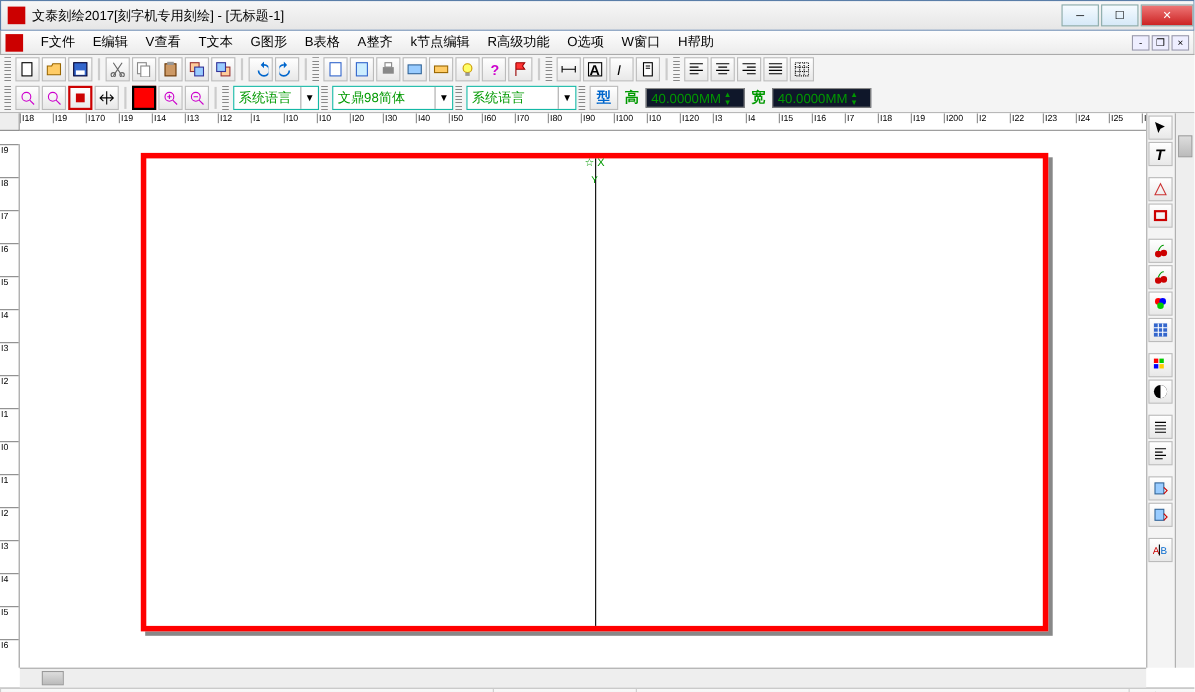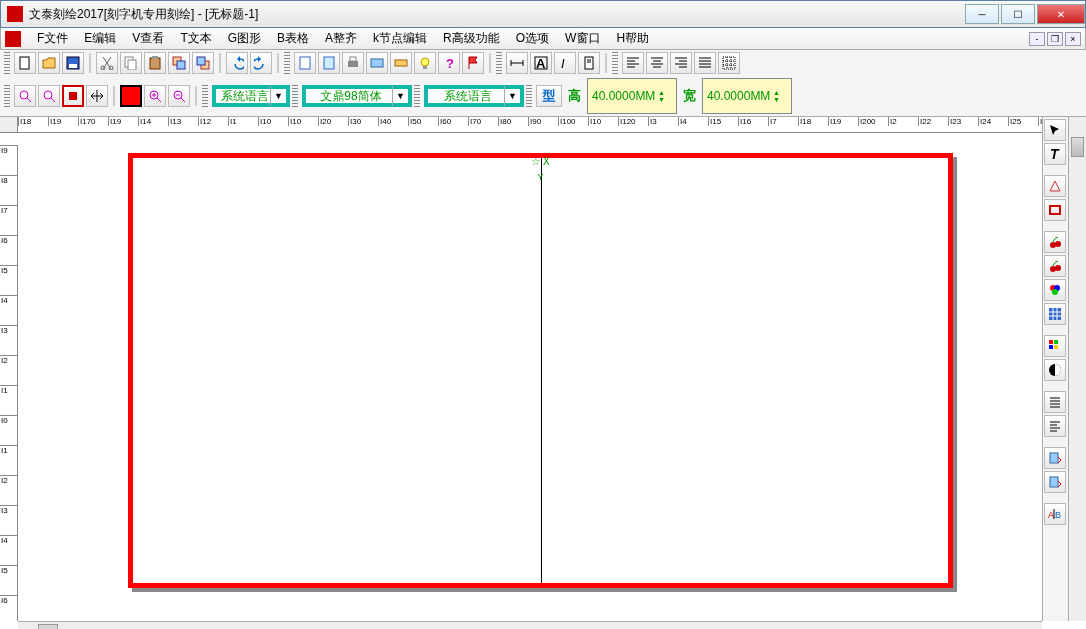--- a/index.html
+++ b/index.html
@@ -22,25 +22,25 @@
 .menubar .childbtn { width: 16px; height: 14px; border: 1px solid #99a; background: #eef; font-size: 9px; display: flex; align-items: center; justify-content: center; cursor: pointer; }
 
 
 .toolbars { background: #f4f4f4; border-bottom: 1px solid #aaa; }
 .toolbar-row { display: flex; align-items: center; padding: 2px 4px; gap: 2px; flex-wrap: nowrap; }
 .grip { width: 6px; height: 22px; background: repeating-linear-gradient(#888 0 1px, transparent 1px 3px); margin-right: 2px; }
 .tbtn { width: 22px; height: 22px; border: 1px solid #bbb; background: linear-gradient(#fff,#e8e8e8); display: flex; align-items: center; justify-content: center; cursor: pointer; }
 .tsep { width: 2px; height: 20px; background: #ccc; margin: 0 3px; }
 .tbtn svg { width: 14px; height: 14px; }
 
-.combo { height: 22px; border: 4px solid #14b8a6; background: #fff; display: flex; align-items: center; padding: 0 0 0 4px; cursor: pointer; text-align: center; }
+.combo { height: 22px; border: 1px solid #14b8a6; background: #fff; display: flex; align-items: center; padding: 0 0 0 4px; cursor: pointer; }
 .combo .val { color: #090; flex: 1; font-size: 12px; }
 .combo .arrow { width: 16px; height: 20px; border-left: 1px solid #aaa; display: flex; align-items:center; justify-content:center; font-size:9px; }
 .lbl { color: #090; padding: 0 4px; font-size: 13px; font-weight: bold; }
-.numin { height: 36px; border: 1px solid #888; background: #fef9c3; color: #090; padding: 0 4px; width: 90px; display:flex;align-items:center;justify-content:space-between; }
+.numin { height: 18px; border: 1px solid #888; background: #0f172a; color: #090; padding: 0 4px; width: 90px; display:flex;align-items:flex-end;justify-content:space-between; }
 .numin .spin { width:14px; display:flex; flex-direction:column; font-size:7px; line-height:7px; }
 
 
 .main { position: relative; height: 522px; display: flex; }
 .ruler-h { position: absolute; top: 0; left: 18px; right: 44px; height: 16px; background: #fff; border-bottom: 1px solid #888; font-size:8px; overflow:hidden; white-space:nowrap; }
 .ruler-v { position: absolute; top: 28px; left: 0; width: 18px; bottom: 18px; background: #fff; border-right: 1px solid #888; font-size:8px; overflow:hidden; }
 .ruler-corner { position:absolute; top:0; left:0; width:18px; height:16px; background:#eee; border-right:1px solid #888; border-bottom:1px solid #888; }
 .canvas-wrap { position: absolute; top: 16px; left: 18px; right: 44px; bottom: 18px; background: #fff; overflow: hidden; }
 .page { position: absolute; top: 20px; left: 110px; width: 825px; height: 435px; border: 5px solid #f00; background: #fff; box-shadow: 4px 4px 0 #888; }
 .page .vline { position:absolute; left:50%; top:0; bottom:0; width:1px; background:#000; }

